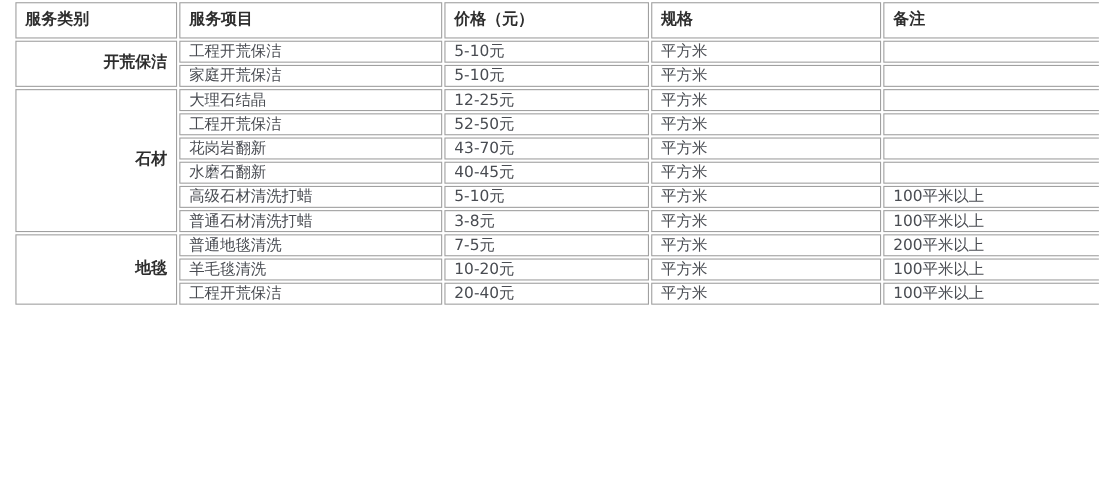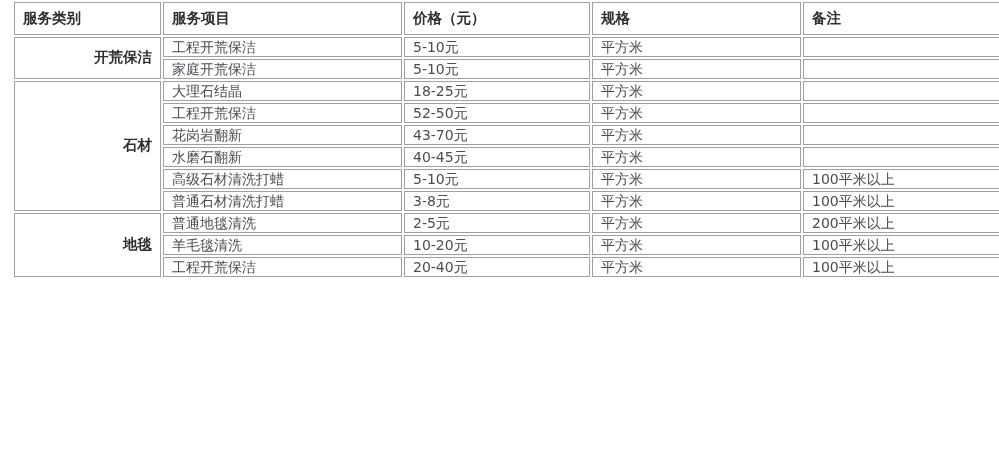--- a/index.html
+++ b/index.html
@@ -105,21 +105,21 @@
         </tr>
         <tr>
           <td>家庭开荒保洁</td>
           <td>5-10元</td>
           <td>平方米</td>
           <td></td>
         </tr>
         <tr>
           <td class="category-cell" rowspan="6">石材</td>
           <td>大理石结晶</td>
-          <td>18-25元</td>
+          <td>12-25元</td>
           <td>平方米</td>
           <td></td>
         </tr>
         <tr>
           <td>工程开荒保洁</td>
           <td>52-50元</td>
           <td>平方米</td>
           <td></td>
         </tr>
         <tr>
@@ -142,21 +142,21 @@
         </tr>
         <tr>
           <td>普通石材清洗打蜡</td>
           <td>3-8元</td>
           <td>平方米</td>
           <td>100平米以上</td>
         </tr>
         <tr>
           <td class="category-cell" rowspan="3">地毯</td>
           <td>普通地毯清洗</td>
-          <td>2-5元</td>
+          <td>7-5元</td>
           <td>平方米</td>
           <td>200平米以上</td>
         </tr>
         <tr>
           <td>羊毛毯清洗</td>
           <td>10-20元</td>
           <td>平方米</td>
           <td>100平米以上</td>
         </tr>
         <tr>

